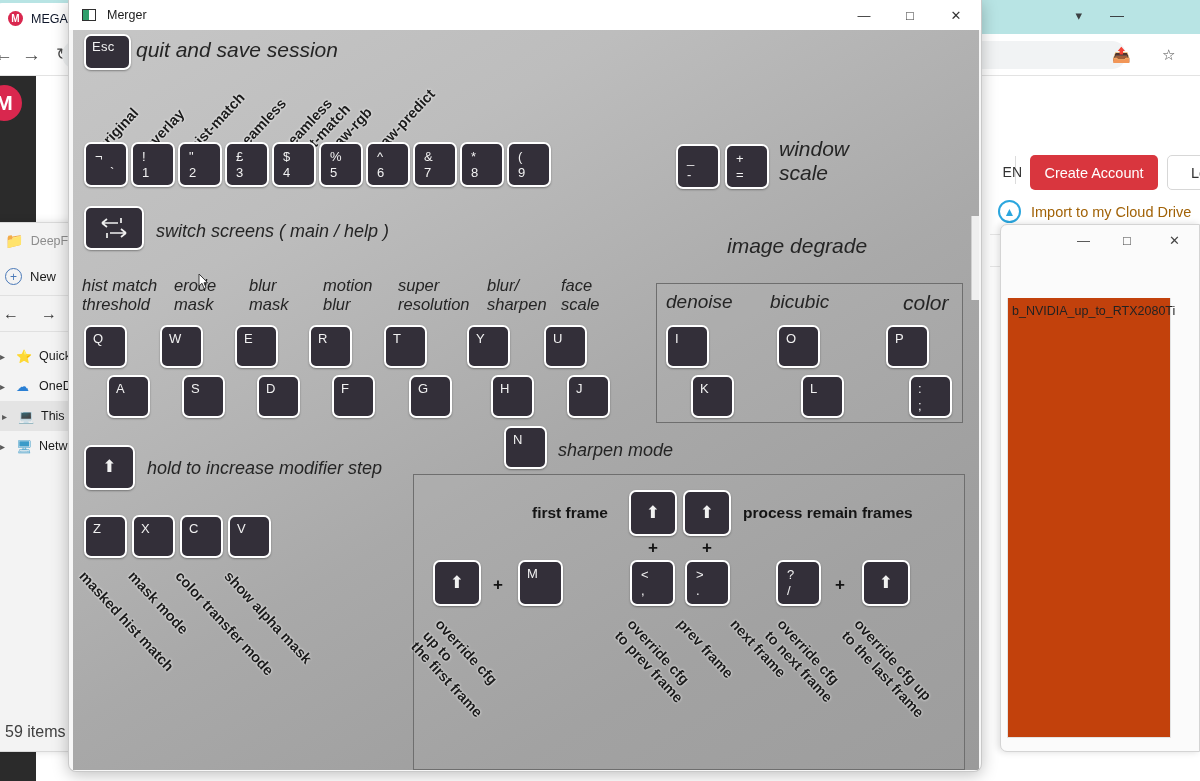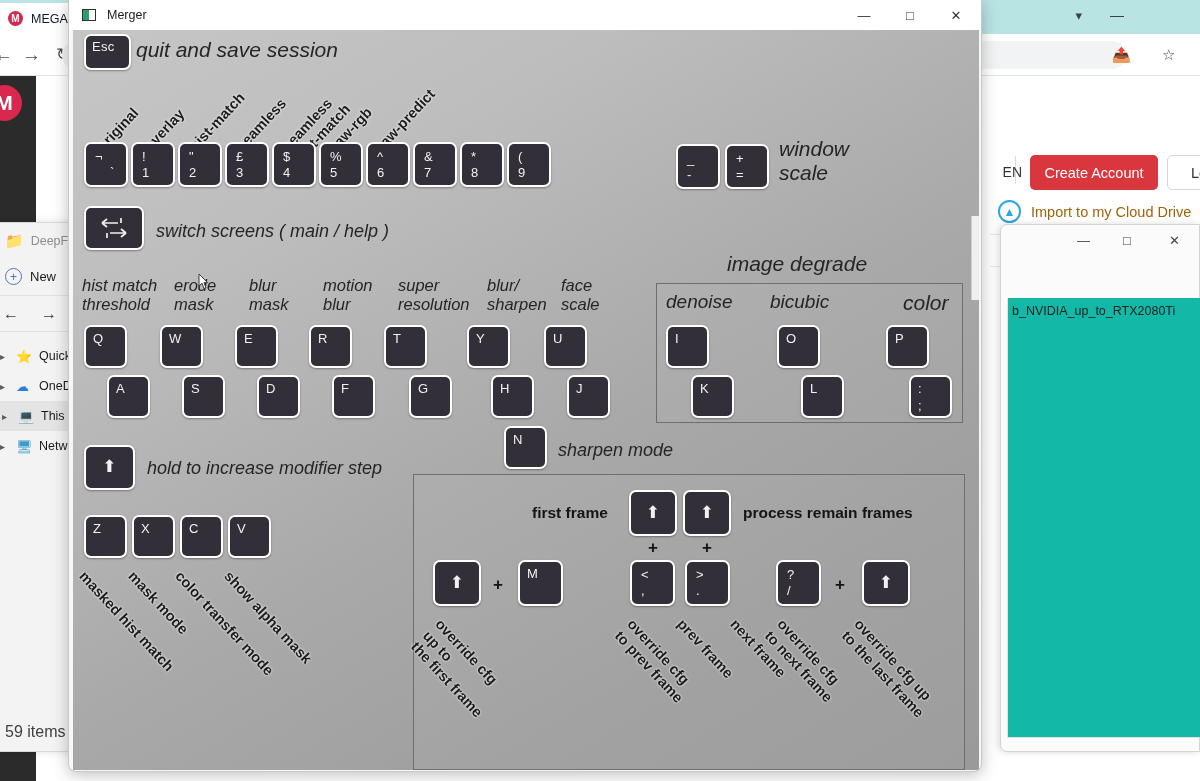--- a/index.html
+++ b/index.html
@@ -114,22 +114,22 @@
 
   
   .win-nvidia {
     position: absolute; left: 1000px; top: 224px; width: 200px; height: 528px;
     background: #fbfbfb; border: 1px solid #d4d4d4;
     border-radius: 7px 0 0 7px; box-shadow: -2px 0 7px rgba(0,0,0,.14);
   }
   .win-nvidia-tb { position: absolute; right: 0; top: 0; width: 200px; height: 32px; }
   .nv-ctrl { position: absolute; top: 8px; font-size: 13px; color: #444; }
   .nv-card {
-    position: absolute; left: 6px; top: 73px; width: 194px; height: 440px;
-    background: #14b8a6; border: 1px solid #e3e3e3; border-top: none;
+    position: absolute; left: 6px; top: 73px; width: 164px; height: 440px;
+    background: #c2410c; border: 1px solid #e3e3e3; border-top: none;
   }
   .nv-item { position: absolute; left: 4px; top: 6px; font-size: 12.5px; color: #222; white-space: nowrap; }
 
   
   .win-explorer {
     position: absolute; left: -10px; top: 222px; width: 96px; height: 530px;
     background: #f3f3f3; border: 1px solid #d8d8d8;
     border-radius: 0 8px 8px 0; box-shadow: 2px 0 8px rgba(0,0,0,.13);
   }
   .exp-tabrow {
@@ -486,21 +486,21 @@
       <div class="key" style="left:336px;top:345px;width:43px;height:43px">
           <span class="kc">G</span>
         </div>
       <div class="key" style="left:418px;top:345px;width:43px;height:43px">
           <span class="kc">H</span>
         </div>
       <div class="key" style="left:494px;top:345px;width:43px;height:43px">
           <span class="kc">J</span>
         </div>
 
-      <div class="lbl big" style="left:654px;top:222px">image degrade</div>
+      <div class="lbl big" style="left:654px;top:204px">image degrade</div>
       <div class="panel" style="left:583px;top:253px;width:307px;height:140px"></div>
       <div class="lbl mid" style="left:593px;top:261px;font-size:19px">denoise</div>
       <div class="lbl mid" style="left:697px;top:261px;font-size:19px">bicubic</div>
       <div class="lbl mid" style="left:830px;top:261px;font-size:21px">color</div>
 
       <div class="key" style="left:593px;top:295px;width:43px;height:43px">
           <span class="kc">I</span>
         </div>
       <div class="key" style="left:704px;top:295px;width:43px;height:43px">
           <span class="kc">O</span>

